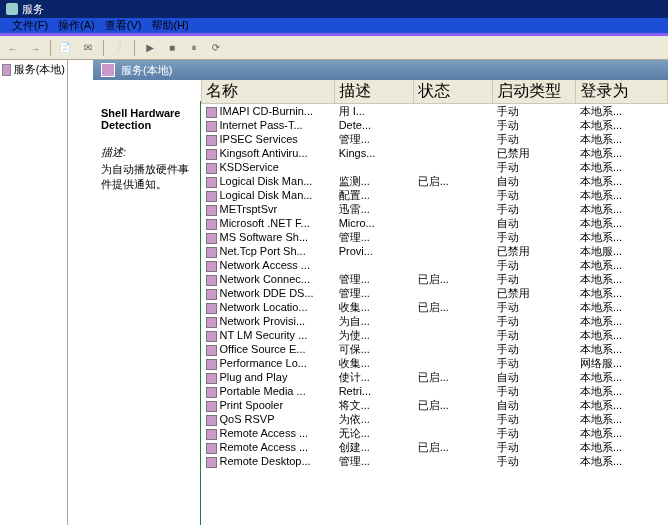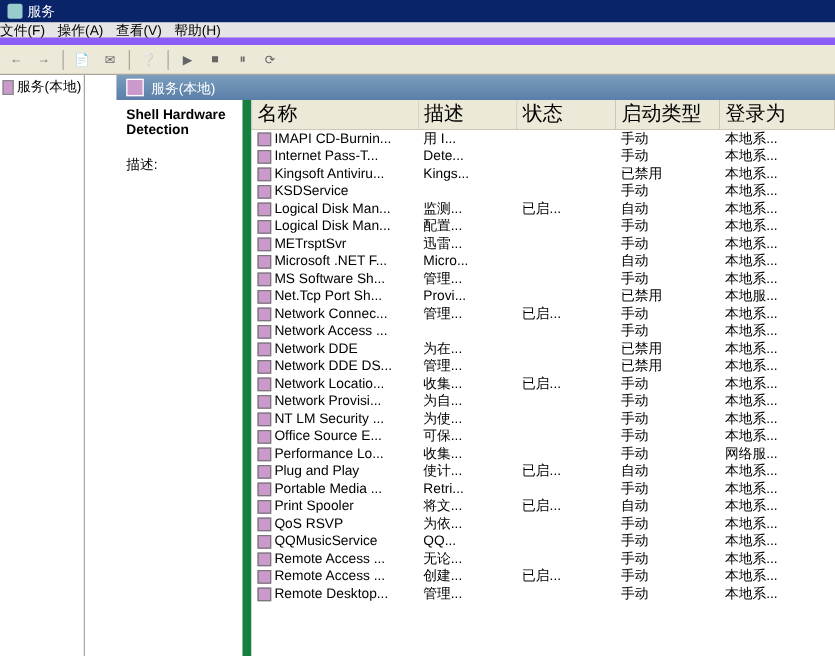--- a/index.html
+++ b/index.html
@@ -1,35 +1,35 @@
 <!DOCTYPE html>
 <html><head>
 <meta charset="utf-8">
 <style>
   * { box-sizing: border-box; margin: 0; padding: 0; font-family: "Microsoft YaHei", "SimSun", Tahoma, sans-serif; font-size: 11px; }
   body { background: #fff; width: 668px; height: 525px; overflow: hidden; }
   .titlebar { background: linear-gradient(#0a246a,#0a246a); color: #fff; padding: 2px 6px; height: 18px; display: flex; align-items: center; gap: 4px; }
   .titlebar .ico { width: 12px; height: 12px; background: #9cc; border-radius: 2px; display:inline-block; }
-  .menubar { background: #e5e5e5; border-bottom: 6px solid #8b5cf6; padding: 1px 0; display: flex; gap: 10px; height: 18px; align-items: center; }
+  .menubar { background: #1d4ed8; border-bottom: 3px solid #8b5cf6; padding: 1px 12px; display: flex; gap: 10px; height: 18px; align-items: center; }
   .menubar span { cursor: default; }
   .toolbar { background: #ece9d8; border-bottom: 1px solid #aca899; padding: 2px 4px; display: flex; gap: 4px; height: 24px; align-items: center; }
   .tbtn { width: 18px; height: 18px; border: 1px solid transparent; display:flex; align-items:center; justify-content:center; font-size:10px; color:#666; }
   .tbsep { width:1px; height:16px; background:#aca899; margin:0 2px; }
   .body { display:flex; height: calc(525px - 60px); gap: 25px; }
   .tree { width: 68px; background:#fff; border-right:1px solid #aca899; padding:2px; }
   .tree-item { display:flex; align-items:center; gap:3px; font-size:11px; white-space:nowrap; }
   .svc-ico { width:12px; height:12px; display:inline-block; background:#c9c; border:1px solid #888; }
   .right { flex:1; display:flex; flex-direction:column; overflow:hidden;}
   .right-head { background: linear-gradient(#7b9ebd,#5a7ea8); color:#fff; padding:3px 8px; display:flex; gap:6px; align-items:center; height:20px;}
   .rh-ico { width:14px; height:14px; background:#c9c; border:1px solid #fff; }
   .content { flex:1; display:flex; overflow:hidden;}
-  .detail { width:108px; padding:6px 8px; border-right:7px solid #15803d; }
+  .detail { width:108px; padding:6px 8px; border-right:1px solid #15803d;margin-top:21px; }
   .detail h3 { font-weight:bold; font-size:11px; margin-bottom:8px; }
   .links a { color:#0000cc; text-decoration:underline; display:block; line-height:16px; cursor:default;}
-  .desc-lbl { margin-top:14px; }
+  .desc-lbl { margin-top:14px;font-style:italic; }
   .desc-txt { margin-top:2px; }
   .list { flex:1; overflow:auto; }
   table { border-collapse: collapse; width:100%; table-layout:fixed;}
   thead th { background:#ece9d8; border:1px solid #cdc7b8; border-top:none; font-weight:normal; text-align:left; padding:1px 4px; position:sticky; top:0; font-size:16px;}
   tbody td { padding:0 4px; white-space:nowrap; overflow:hidden; text-overflow:ellipsis; font-size:11px; line-height:14px; }
   .row-ico { width:11px; height:11px; display:inline-block; background:#c9c; border:1px solid #777; margin-right:3px; vertical-align:middle;}
   col.c-name{width:64px;} col.c-desc{width:38px;} col.c-stat{width:38px;} col.c-start{width:40px;} col.c-logon{width:44px;}
 </style>
 </head>
 <body>
@@ -72,20 +72,21 @@
   <div class="right">
     <div class="right-head">
       <span class="rh-ico"></span>
       <span>服务(本地)</span>
     </div>
 
     <div class="content">
       <div class="detail">
         <h3>Shell Hardware Detection</h3>
         <div class="desc-lbl">描述:</div>
+        <div class="desc-txt">为自动播放硬件事件提供通知。</div>
       </div>
 
       <div class="list">
         <table>
           <colgroup>
               <col class="c-name">
               <col class="c-desc">
               <col class="c-stat">
               <col class="c-start">
               <col class="c-logon">
@@ -108,20 +109,27 @@
                 <td>本地系...</td>
               </tr>
               <tr>
                 <td><span class="row-ico"></span>Internet Pass-T...</td>
                 <td>Dete...</td>
                 <td></td>
                 <td>手动</td>
                 <td>本地系...</td>
               </tr>
               <tr>
+                <td><span class="row-ico"></span>IPSEC Services</td>
+                <td>管理...</td>
+                <td></td>
+                <td>手动</td>
+                <td>本地系...</td>
+              </tr>
+              <tr>
                 <td><span class="row-ico"></span>Kingsoft Antiviru...</td>
                 <td>Kings...</td>
                 <td></td>
                 <td>已禁用</td>
                 <td>本地系...</td>
               </tr>
               <tr>
                 <td><span class="row-ico"></span>KSDService</td>
                 <td></td>
                 <td></td>
@@ -164,38 +172,31 @@
                 <td>本地系...</td>
               </tr>
               <tr>
                 <td><span class="row-ico"></span>Net.Tcp Port Sh...</td>
                 <td>Provi...</td>
                 <td></td>
                 <td>已禁用</td>
                 <td>本地服...</td>
               </tr>
               <tr>
+                <td><span class="row-ico"></span>Network Access ...</td>
+                <td></td>
+                <td></td>
+                <td>手动</td>
+                <td>本地系...</td>
+              </tr>
+              <tr>
                 <td><span class="row-ico"></span>Network Connec...</td>
                 <td>管理...</td>
                 <td>已启...</td>
                 <td>手动</td>
-                <td>本地系...</td>
-              </tr>
-              <tr>
-                <td><span class="row-ico"></span>Network Access ...</td>
-                <td></td>
-                <td></td>
-                <td>手动</td>
-                <td>本地系...</td>
-              </tr>
-              <tr>
-                <td><span class="row-ico"></span>Network DDE</td>
-                <td>为在...</td>
-                <td></td>
-                <td>已禁用</td>
                 <td>本地系...</td>
               </tr>
               <tr>
                 <td><span class="row-ico"></span>Network DDE DS...</td>
                 <td>管理...</td>
                 <td></td>
                 <td>已禁用</td>
                 <td>本地系...</td>
               </tr>
               <tr>
@@ -250,27 +251,20 @@
               <tr>
                 <td><span class="row-ico"></span>Print Spooler</td>
                 <td>将文...</td>
                 <td>已启...</td>
                 <td>自动</td>
                 <td>本地系...</td>
               </tr>
               <tr>
                 <td><span class="row-ico"></span>QoS RSVP</td>
                 <td>为依...</td>
-                <td></td>
-                <td>手动</td>
-                <td>本地系...</td>
-              </tr>
-              <tr>
-                <td><span class="row-ico"></span>QQMusicService</td>
-                <td>QQ...</td>
                 <td></td>
                 <td>手动</td>
                 <td>本地系...</td>
               </tr>
               <tr>
                 <td><span class="row-ico"></span>Remote Access ...</td>
                 <td>无论...</td>
                 <td></td>
                 <td>手动</td>
                 <td>本地系...</td>

